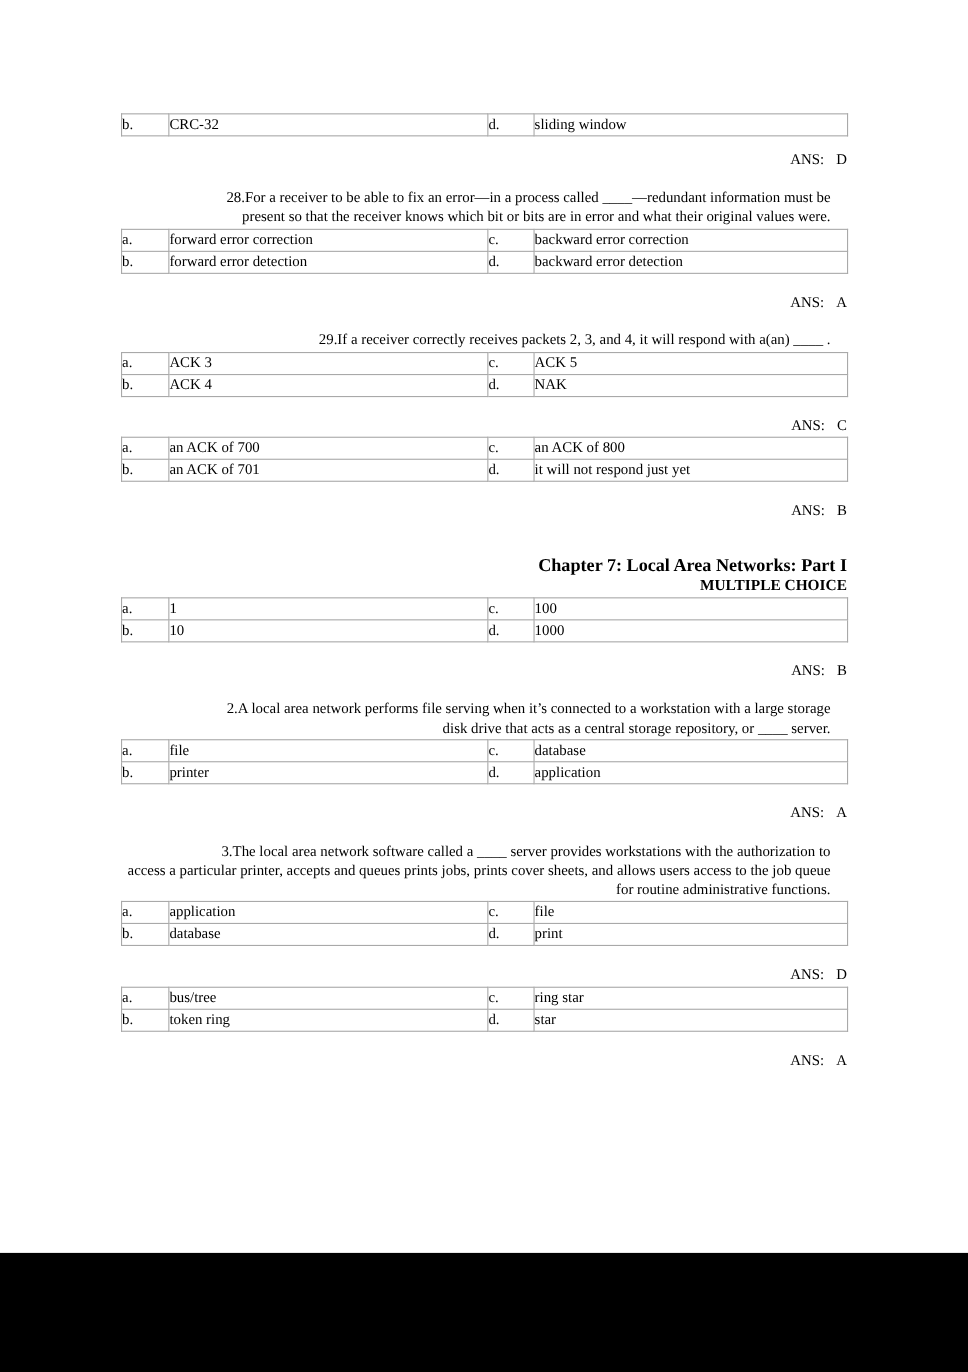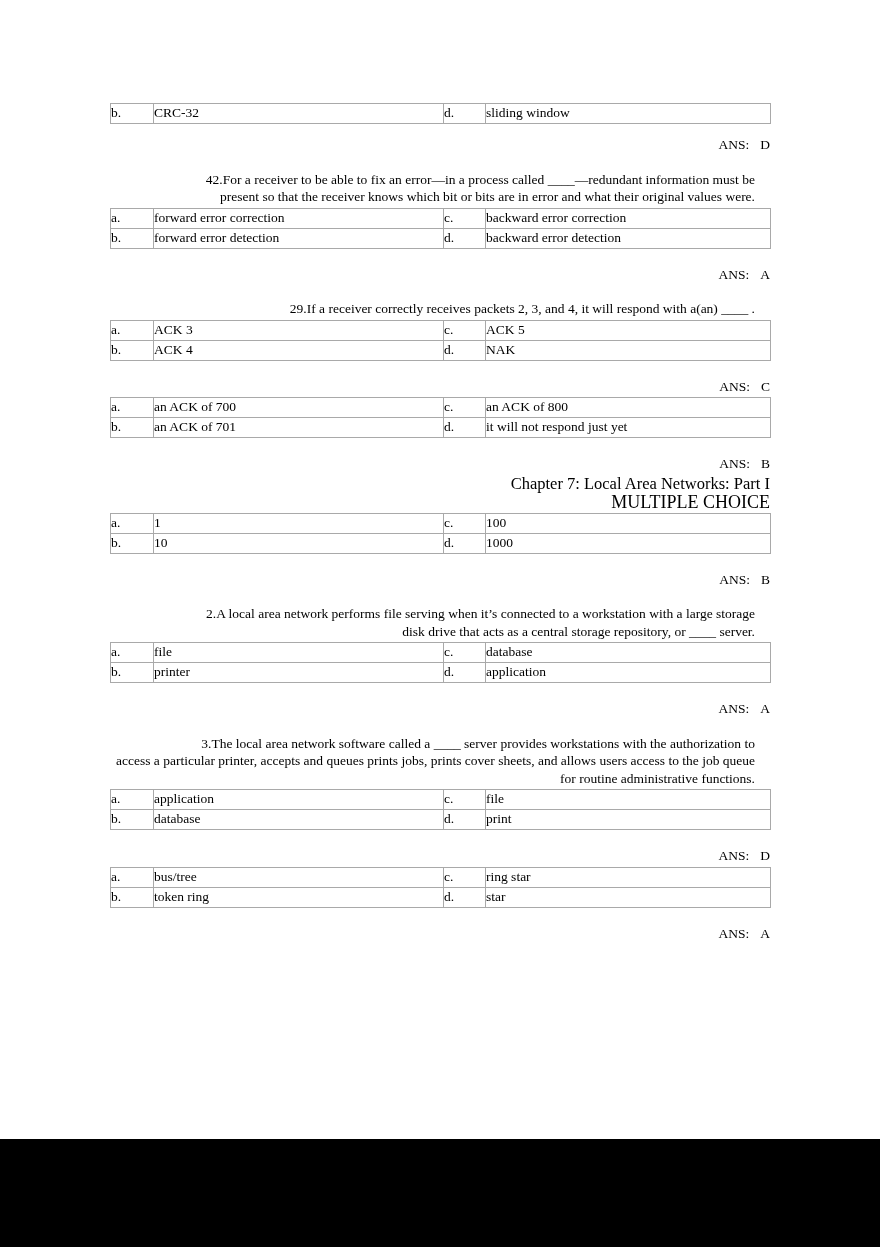--- a/index.html
+++ b/index.html
@@ -49,27 +49,28 @@
     width: 645px;
   }
   .qnum {
     display: inline-block;
     margin-left: 49px;
     width: 52px;
   }
   .ans { margin-top: 17px; }
   .ans-letter { margin-left: 11px; }
   .chapter {
+    margin-top: 30px;
     font-size: 16.5px;
-    font-weight: normal;
+    font-weight: bold;
     line-height: 21px;
   }
   .mc {
-    font-weight: normal;
-    font-size: 18px;
+    font-weight: bold;
+    font-size: 14px;
     line-height: 17px;
   }
 </style>
 </head>
 <body>
 
 <div class="page">
   <div class="content">
 
     <table class="opts" style="margin-top:0;">
@@ -83,21 +84,21 @@
           <tr>
         <td class="cl">b.</td>
         <td class="co">CRC-32</td>
         <td class="cl">d.</td>
         <td class="co">sliding window</td>
       </tr>
     </tbody>
       </table>
     <p class="ans" style="margin-top:12px;"><span>ANS:</span><span class="ans-letter">D</span></p>
 
-    <p class="question"><span class="qnum">42.</span><span>For a receiver to be able to fix an error—in a process called ____—redundant information must be present so that the receiver knows which bit or bits are in error and what their original values were.</span></p>
+    <p class="question"><span class="qnum">28.</span><span>For a receiver to be able to fix an error—in a process called ____—redundant information must be present so that the receiver knows which bit or bits are in error and what their original values were.</span></p>
     <table class="opts">
       <colgroup>
           <col class="letter1">
           <col class="text1">
           <col class="letter2">
           <col class="text2">
         </colgroup>
       <tbody>
           <tr>
         <td class="cl">a.</td>

